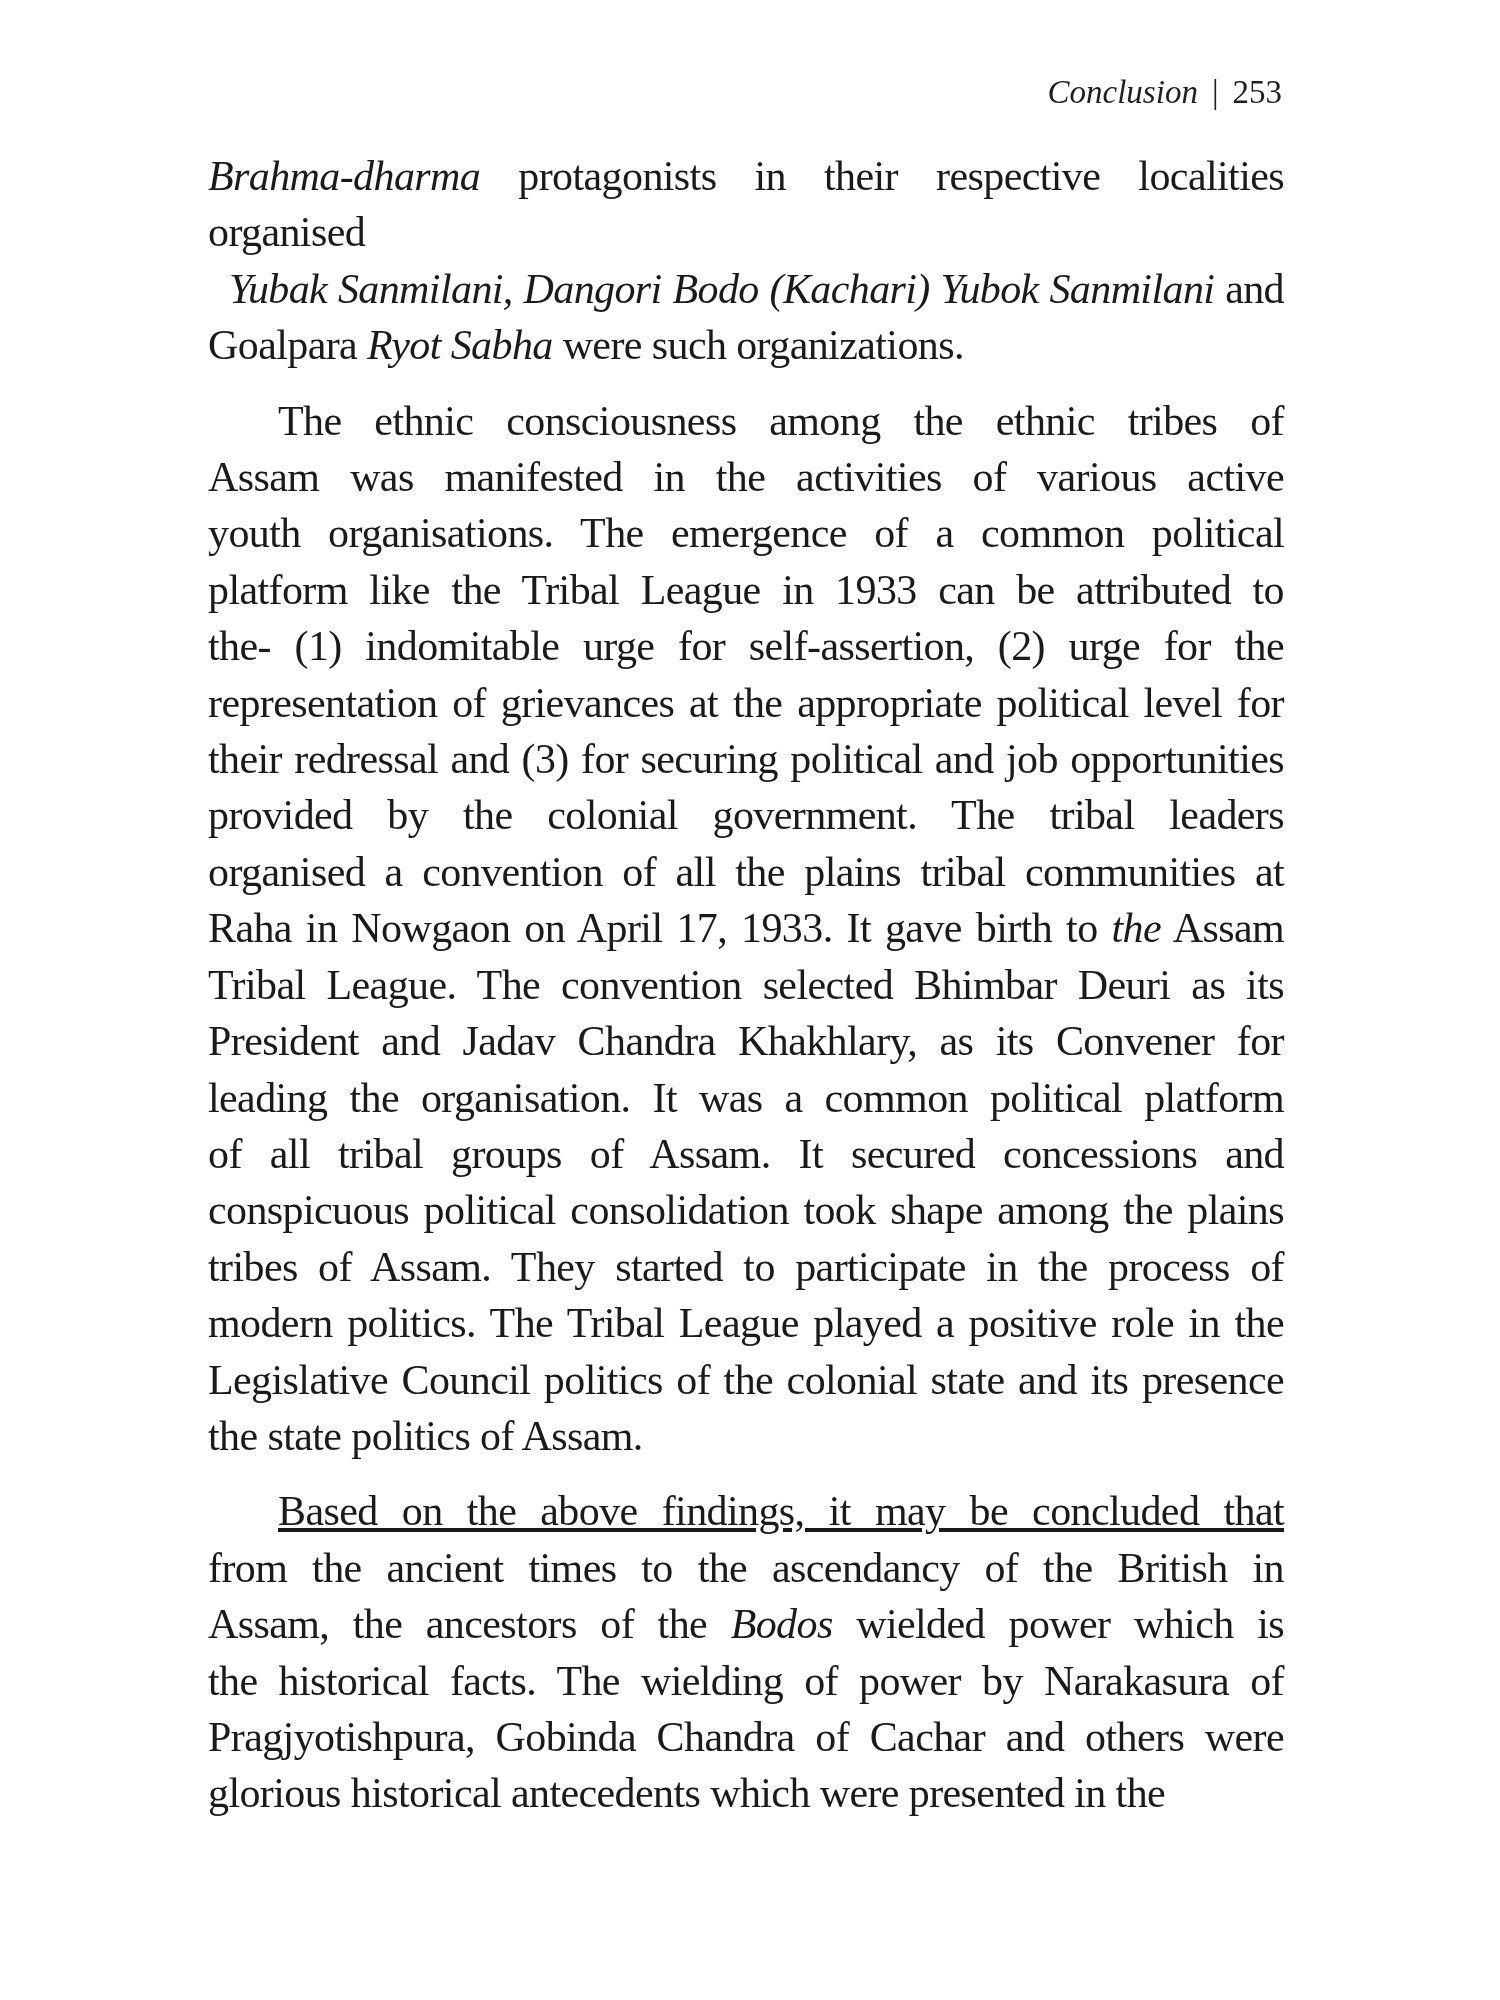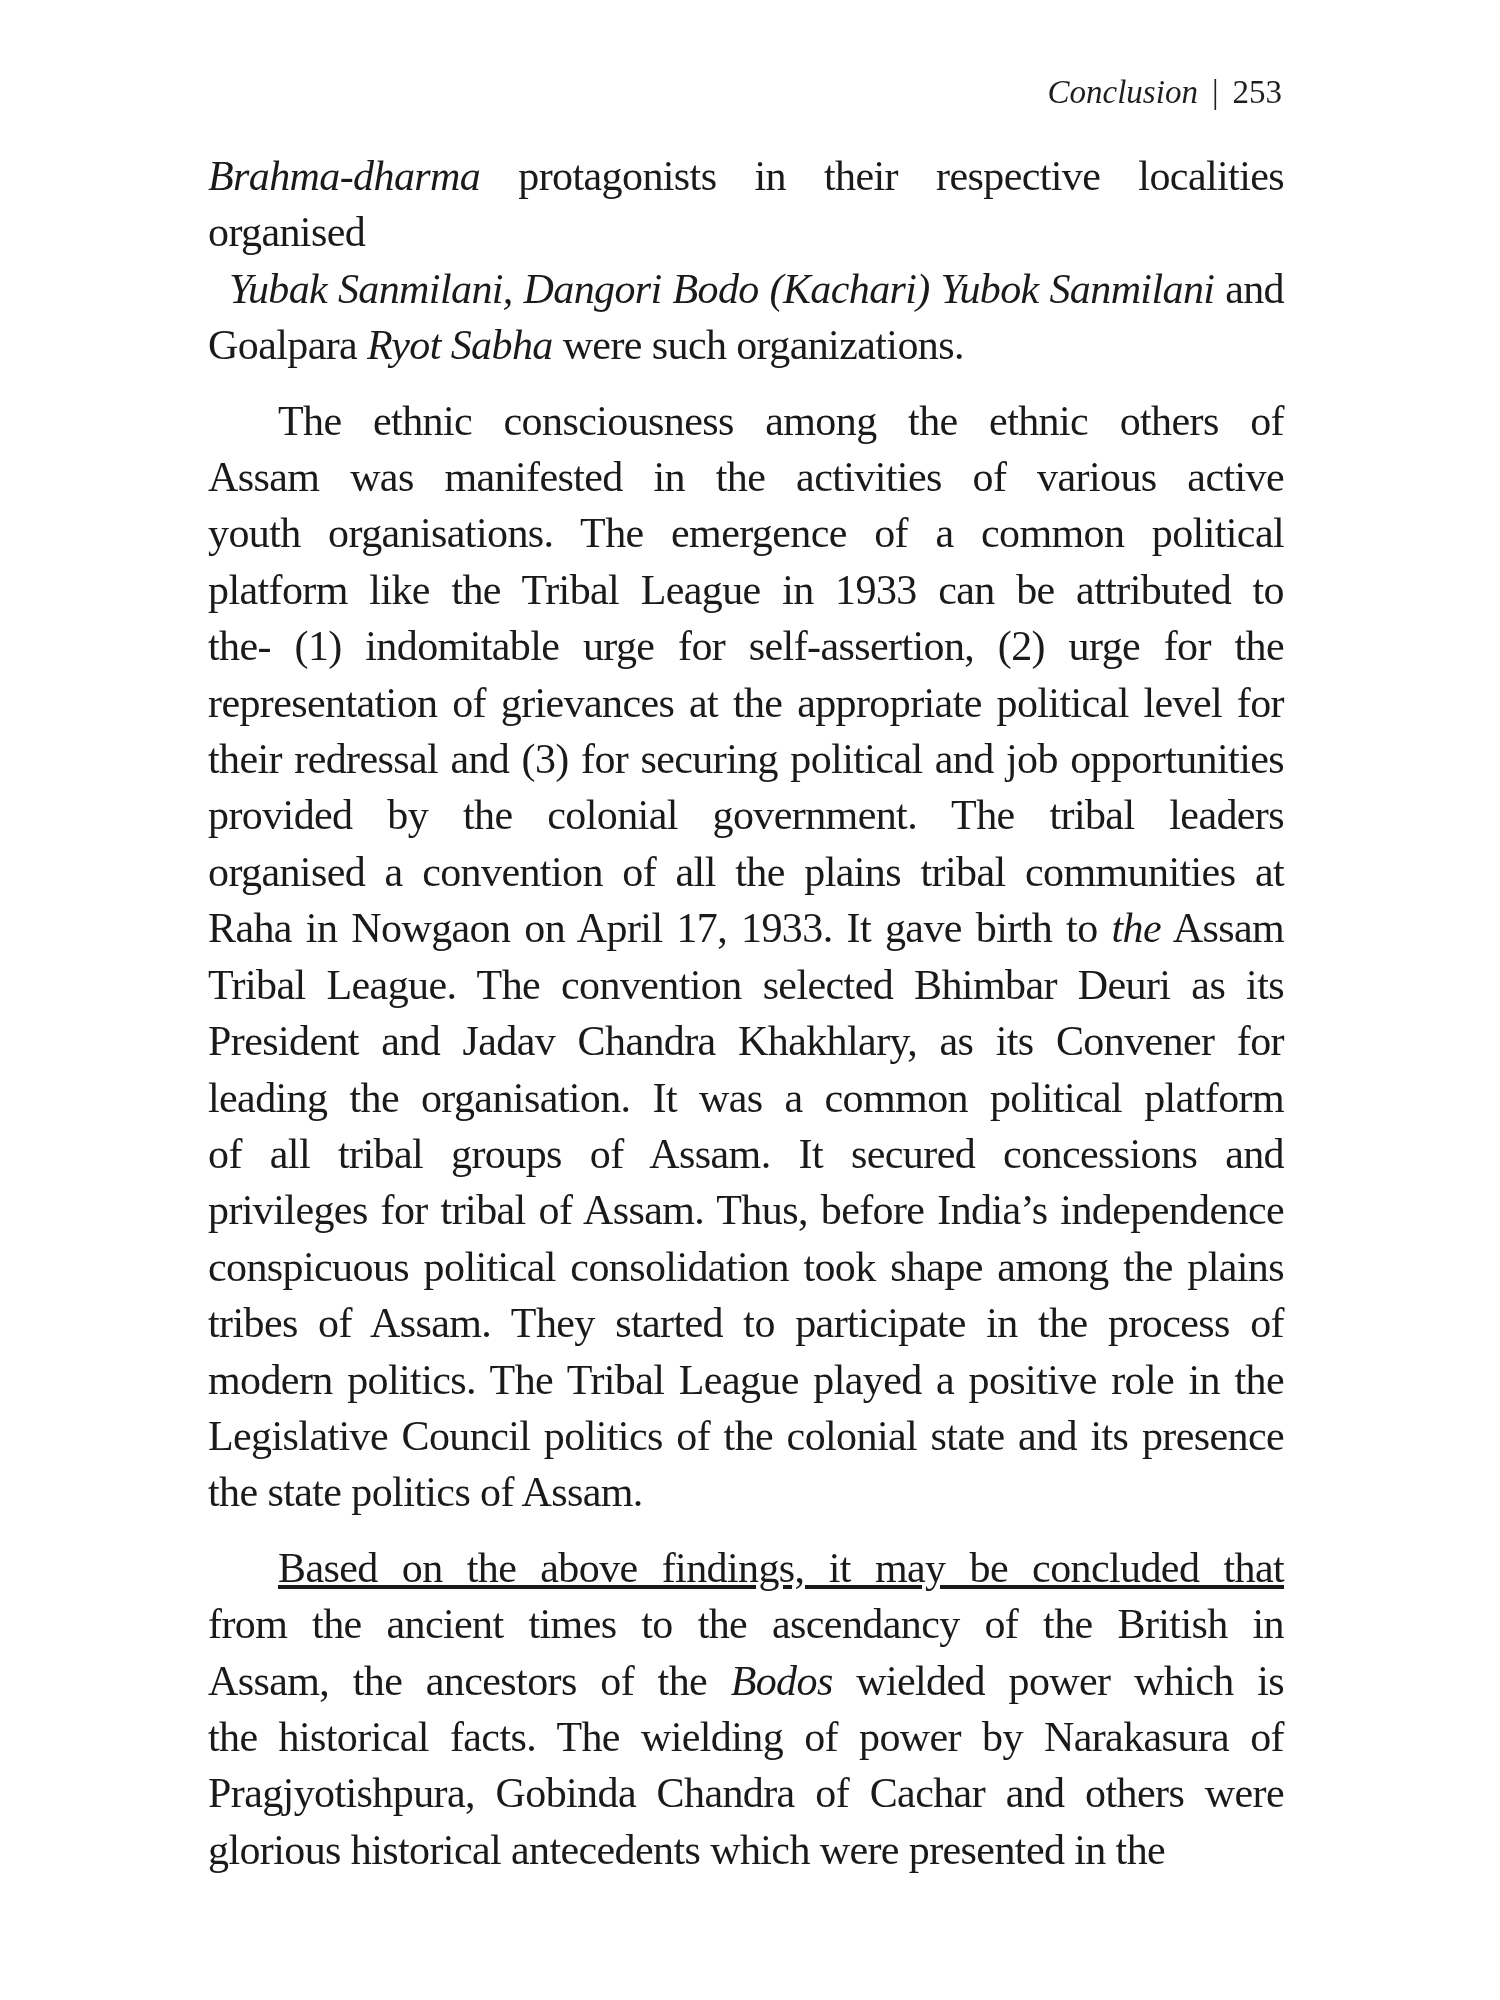--- a/index.html
+++ b/index.html
@@ -61,35 +61,34 @@
   <span class="section-title">Conclusion</span><span class="sep">|</span><span>253</span>
 </div>
 
 <div class="text-column">
   <p class="para condensed">
       <span class="line" style="white-space: normal; display: block;"><em>Brahma-dharma</em><span> protagonists in their respective localities organised</span></span>
       <span class="line" style="white-space: normal; display: block; margin-left: 21px;"><em>Yubak Sanmilani, Dangori Bodo (Kachari) Yubok Sanmilani</em><span> and</span></span>
       <span class="line last" style="white-space: normal; display: block;"><span>Goalpara </span><em>Ryot Sabha</em><span> were such organizations.</span></span>
     </p>
   <p class="para condensed">
-      <span class="line indent" style="white-space: normal; display: block;"><span>The ethnic consciousness among the ethnic others of</span></span>
+      <span class="line indent" style="white-space: normal; display: block;"><span>The ethnic consciousness among the ethnic tribes of</span></span>
       <span class="line" style="white-space: normal; display: block;"><span>Assam was manifested in the activities of various active</span></span>
       <span class="line" style="white-space: normal; display: block;"><span>youth organisations. The emergence of a common political</span></span>
       <span class="line" style="white-space: normal; display: block;"><span>platform like the Tribal League in 1933 can be attributed to</span></span>
       <span class="line" style="white-space: normal; display: block;"><span>the- (1) indomitable urge for self-assertion, (2) urge for the</span></span>
       <span class="line" style="white-space: normal; display: block;"><span>representation of grievances at the appropriate political level for</span></span>
       <span class="line" style="white-space: normal; display: block;"><span>their redressal and (3) for securing political and job opportunities</span></span>
       <span class="line" style="white-space: normal; display: block;"><span>provided by the colonial government. The tribal leaders</span></span>
       <span class="line" style="white-space: normal; display: block;"><span>organised a convention of all the plains tribal communities at</span></span>
       <span class="line" style="white-space: normal; display: block;"><span>Raha in Nowgaon on April 17, 1933.  It gave birth to </span><em>the</em><span> Assam</span></span>
       <span class="line" style="white-space: normal; display: block;"><span>Tribal League. The convention selected Bhimbar Deuri as its</span></span>
       <span class="line" style="white-space: normal; display: block;"><span>President and Jadav Chandra Khakhlary, as its Convener for</span></span>
       <span class="line" style="white-space: normal; display: block;"><span>leading the organisation. It was a common political platform</span></span>
       <span class="line" style="white-space: normal; display: block;"><span>of all tribal groups of Assam.  It secured concessions and</span></span>
-      <span class="line" style="white-space: normal; display: block;"><span>privileges for tribal of Assam. Thus, before India’s independence</span></span>
       <span class="line" style="white-space: normal; display: block;"><span>conspicuous political consolidation took shape among the plains</span></span>
       <span class="line" style="white-space: normal; display: block;"><span>tribes of Assam. They started to participate in the process of</span></span>
       <span class="line" style="white-space: normal; display: block;"><span>modern politics. The Tribal League played a positive role in the</span></span>
       <span class="line" style="white-space: normal; display: block;"><span>Legislative Council politics of the colonial state and its presence</span></span>
       <span class="line last" style="white-space: normal; display: block;"><span>the state politics of Assam.</span></span>
     </p>
   <p class="para condensed">
       <span class="line indent" style="white-space: normal; display: block; text-decoration: underline;"><span>Based on the above findings, it may be concluded that</span></span>
       <span class="line" style="white-space: normal; display: block;"><span>from the ancient times to the ascendancy of the British in</span></span>
       <span class="line" style="white-space: normal; display: block;"><span>Assam, the ancestors of the </span><em>Bodos</em><span> wielded power which is</span></span>

